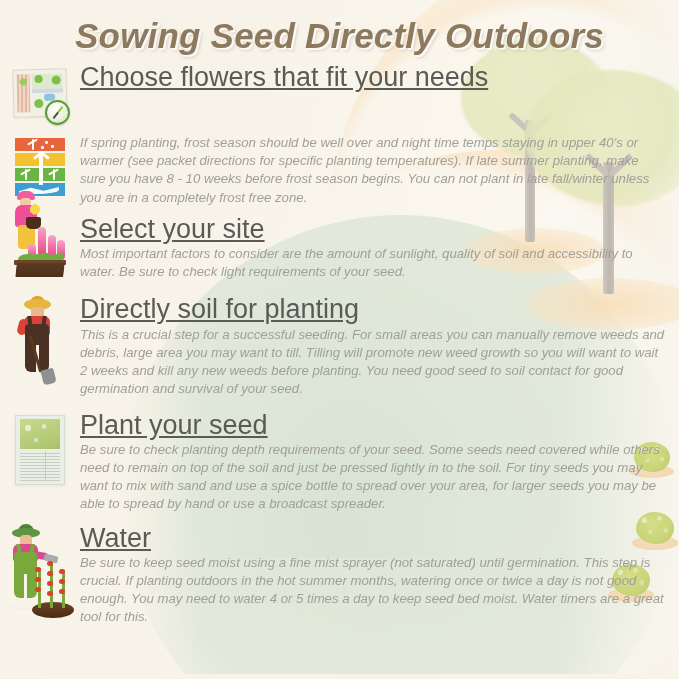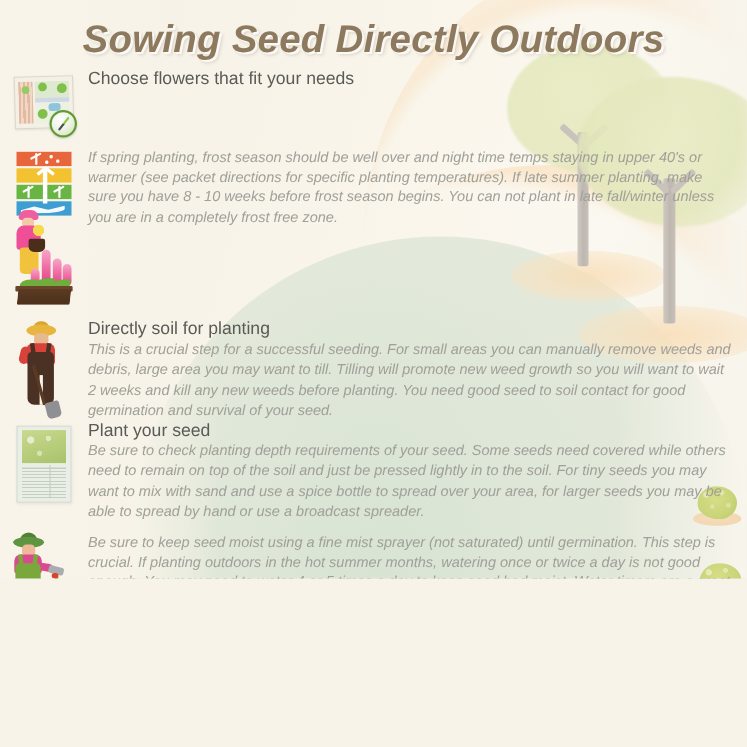--- a/index.html
+++ b/index.html
@@ -2,21 +2,21 @@
 <html><head>
 <meta charset="utf-8">
 <style>
   html,body{margin:0;padding:0;}
   body{
     width:679px;height:679px;overflow:hidden;
     font-family:"Liberation Sans", sans-serif;
     background:#f7f3e8;
   }
   #poster{
-    position:relative;width:679px;height:526px;overflow:hidden;
+    position:relative;width:679px;height:674px;overflow:hidden;
     background:
       linear-gradient(105deg,#f6f2e6 0%,#f7f3e9 30%,#faf6ec 55%,#fbf8f1 75%,#f6f2e7 100%);
   }
 
   
   .bg{position:absolute;inset:0;overflow:hidden;pointer-events:none;}
 
   
   .path-sweep{
     position:absolute;left:180px;top:150px;width:640px;height:700px;
@@ -100,22 +100,23 @@
 
   
   .steps{position:absolute;left:0;top:60px;width:679px;}
   .step{position:relative;display:flex;align-items:flex-start;}
   .icon-cell{
     width:80px;min-width:80px;display:flex;justify-content:center;
     padding-top:4px;
   }
   .text-cell{padding-right:14px;flex:1;}
   .step-head{
-    font-size:16px;color:#5a5a56;line-height:1.08;margin:0 0 1px 0;
+    font-size:27px;color:#5a5a56;line-height:1.08;margin:0 0 1px 0;
     font-weight:400;
+    text-decoration:underline;
   }
   .step-body{
     font-size:13.2px;font-style:italic;color:#a0a099;line-height:1.38;
     margin:0;
   }
 
   
   .ic{position:relative;}
 
   
@@ -370,20 +371,22 @@
           <div class="spike" style="left:49px;height:20px;bottom:17px;"></div>
           <div class="spike" style="left:20px;height:16px;bottom:17px;"></div>
           <div class="leaf" style="left:10px;width:16px;height:9px;"></div>
           <div class="leaf" style="left:24px;width:18px;height:10px;"></div>
           <div class="leaf" style="left:40px;width:16px;height:9px;"></div>
           <div class="boxtop"></div>
           <div class="box"></div>
         </div>
       </div>
       <div class="text-cell">
+        <div class="step-head">Select your site</div>
+        <div class="step-body">Most important factors to consider are the amount of sunlight, quality of soil and accessibility to water. Be sure to check light  requirements of your seed.</div>
       </div>
     </div>
 
     <div class="step" style="margin-top:14px;">
       <div class="icon-cell">
         <div class="ic ic-shovel">
           <div class="hatc"></div>
             <div class="hat"></div>
             <div class="face"></div>
           <div class="shirt"></div>
@@ -395,21 +398,21 @@
           <div class="handle"></div>
             <div class="blade"></div>
         </div>
       </div>
       <div class="text-cell">
         <div class="step-head">Directly soil for planting</div>
         <div class="step-body">This is a crucial step for a successful seeding. For small areas you can manually remove weeds and debris, large area you may want to till. Tilling will promote new weed growth so you will want to wait 2 weeks and kill any new weeds before planting. You need good seed to soil contact for good germination and survival of your seed.</div>
       </div>
     </div>
 
-    <div class="step" style="">
+    <div class="step" style="margin-top:12px;">
       <div class="icon-cell">
         <div class="ic ic-packet">
           <div class="pk"></div>
           <div class="photo"></div>
           <div class="lines"></div>
           <div class="divider"></div>
         </div>
       </div>
       <div class="text-cell">
         <div class="step-head">Plant your seed</div>
@@ -441,18 +444,19 @@
           <div class="bud" style="left:43px;bottom:52px;"></div>
           <div class="bud" style="left:43px;bottom:42px;"></div>
           <div class="bud" style="left:43px;bottom:32px;"></div>
           <div class="bud" style="left:43px;bottom:22px;"></div>
           <div class="bud" style="left:55px;bottom:44px;"></div>
           <div class="bud" style="left:55px;bottom:34px;"></div>
           <div class="bud" style="left:55px;bottom:24px;"></div>
         </div>
       </div>
       <div class="text-cell">
+        <div class="step-head">Water</div>
         <div class="step-body">Be sure to keep seed moist using a fine mist sprayer (not saturated) until germination. This step is crucial. If planting outdoors in the hot summer months, watering once  or twice a day is not good enough. You may need to water 4 or 5 times a day to keep seed bed moist. Water timers are a great tool for this.</div>
       </div>
     </div>
 
   </div>
 </div>
 
 </body></html>

